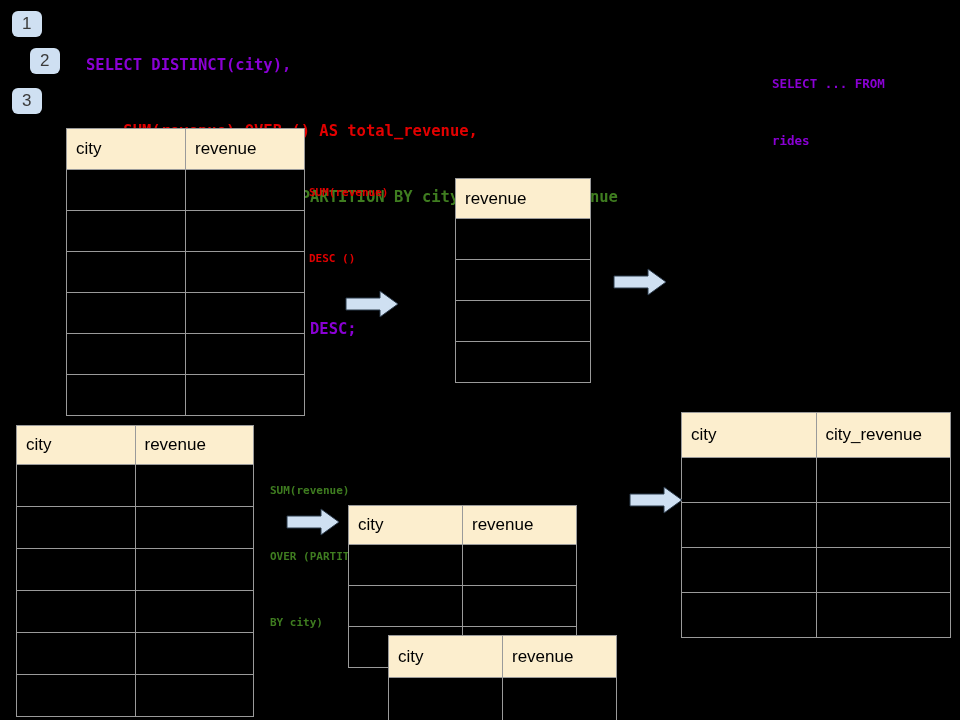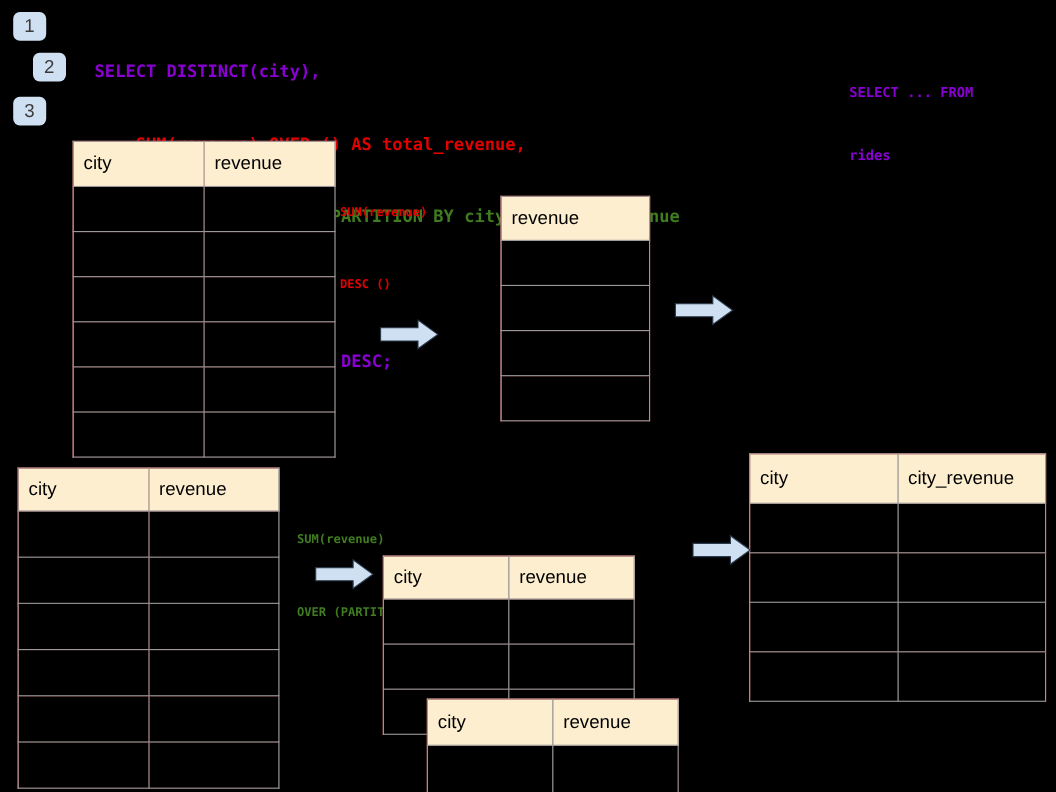--- a/index.html
+++ b/index.html
@@ -74,21 +74,21 @@
     white-space: pre;
   }
   #annot-over-empty { left: 309px; top: 138px; color: #e20000; }
   #annot-partition  { left: 270px; top: 436px; color: #3f7d20; }
 
   
   .tbl {
     position: absolute;
     border-collapse: collapse;
     table-layout: fixed;
-    background: #ef4444;
+    background: #0369a1;
     border: 1px solid #9a9a9a;
   }
   .tbl td {
     border: 1px solid #9a9a9a;
     padding: 0;
     background: #000000;
   }
   .tbl th {
     border: 1px solid #9a9a9a;
     background: #fceece;
@@ -159,20 +159,21 @@
   </div>
 
   <div class="annot" id="annot-over-empty">
     <div>SUM(revenue)</div>
     <div>DESC ()</div>
   </div>
 
   <div class="annot" id="annot-partition">
     <div>SUM(revenue)</div>
     <div>OVER (PARTITION</div>
+    <div>BY city)</div>
   </div>
 
   <table class="tbl" id="tbl-rides-1">
     <tbody>
         <tr>
       <th>city</th>
       <th>revenue</th>
     </tr>
     <tr>
           <td></td>

